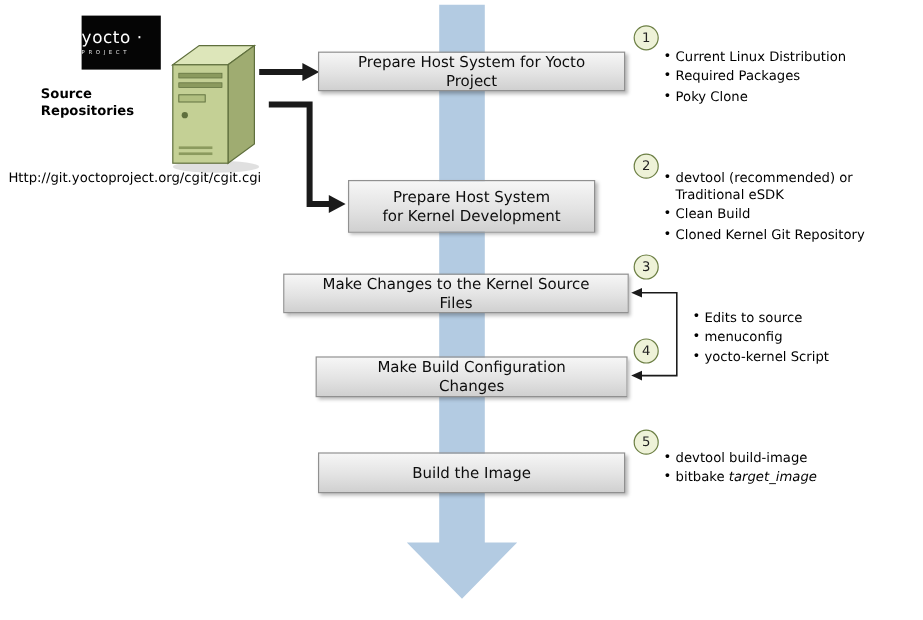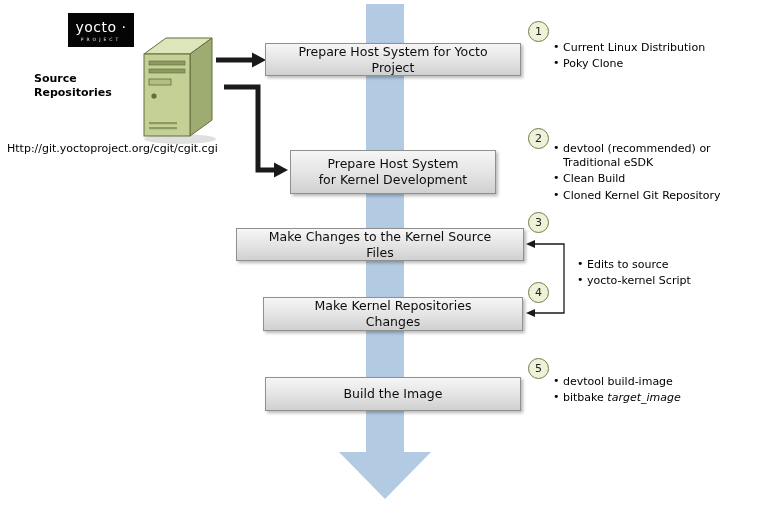--- a/index.html
+++ b/index.html
@@ -8,23 +8,23 @@
     width:769px; height:517px; position:relative; overflow:hidden;
     font-family:"DejaVu Sans","Liberation Sans",sans-serif; color:#000;
   }
   #canvas { position:absolute; left:0; top:0; width:769px; height:517px; background:#fff; }
 
   
   #gfx { position:absolute; left:0; top:0; width:769px; height:517px; }
 
   
   .logo {
-    position:absolute; left:68px; top:13px; width:66px; height:34px;
+    position:absolute; left:68px; top:13px; width:66px; height:45px;
     background:#050505; color:#fff; display:flex; flex-direction:column;
-    align-items:center; justify-content:center; gap:2px;
+    justify-content:center; gap:2px;
   }
   .logo-main { font-size:14px; letter-spacing:0.5px; }
   .logo-sub  { font-size:4.5px; letter-spacing:3px; color:#e8e8e8; }
 
   
   .server { position:absolute; left:134px; top:34px; }
 
   .src-label {
     position:absolute; left:34px; top:72px; width:100px;
     font-size:11px; font-weight:bold; line-height:1.3; color:#000;
@@ -117,42 +117,44 @@
     <rect x="15" y="88" width="28" height="2.2" fill="#8b9a5e"></rect>
     <rect x="15" y="93" width="28" height="2.2" fill="#8b9a5e"></rect>
   </svg>
 
   <div class="src-label">Source Repositories</div>
   <div class="src-url">Http://git.yoctoproject.org/cgit/cgit.cgi</div>
 
   <div class="stepbox" id="box1">Prepare Host System for Yocto Project</div>
   <div class="stepbox" id="box2">Prepare Host System for Kernel Development</div>
   <div class="stepbox" id="box3">Make Changes to the Kernel Source Files</div>
-  <div class="stepbox" id="box4">Make Kernel Repositories Changes</div>
+  <div class="stepbox" id="box4">Make Build Configuration Changes</div>
   <div class="stepbox" id="box5">Build the Image</div>
 
   <div class="circle" id="c1">1</div>
   <div class="circle" id="c2">2</div>
   <div class="circle" id="c3">3</div>
   <div class="circle" id="c4">4</div>
   <div class="circle" id="c5">5</div>
 
   <ul class="blist" id="list1">
     <li>Current Linux Distribution</li>
+    <li>Required Packages</li>
     <li>Poky Clone</li>
   </ul>
 
   <ul class="blist" id="list2">
     <li class="narrow">devtool (recommended) or Traditional eSDK</li>
     <li>Clean Build</li>
     <li>Cloned Kernel Git Repository</li>
   </ul>
 
   <ul class="blist" id="list34">
     <li>Edits to source</li>
+    <li>menuconfig</li>
     <li>yocto-kernel Script</li>
   </ul>
 
   <ul class="blist" id="list5">
     <li>devtool build-image</li>
     <li><span>bitbake </span><span class="it">target_image</span></li>
   </ul>
 
 </div>
 

